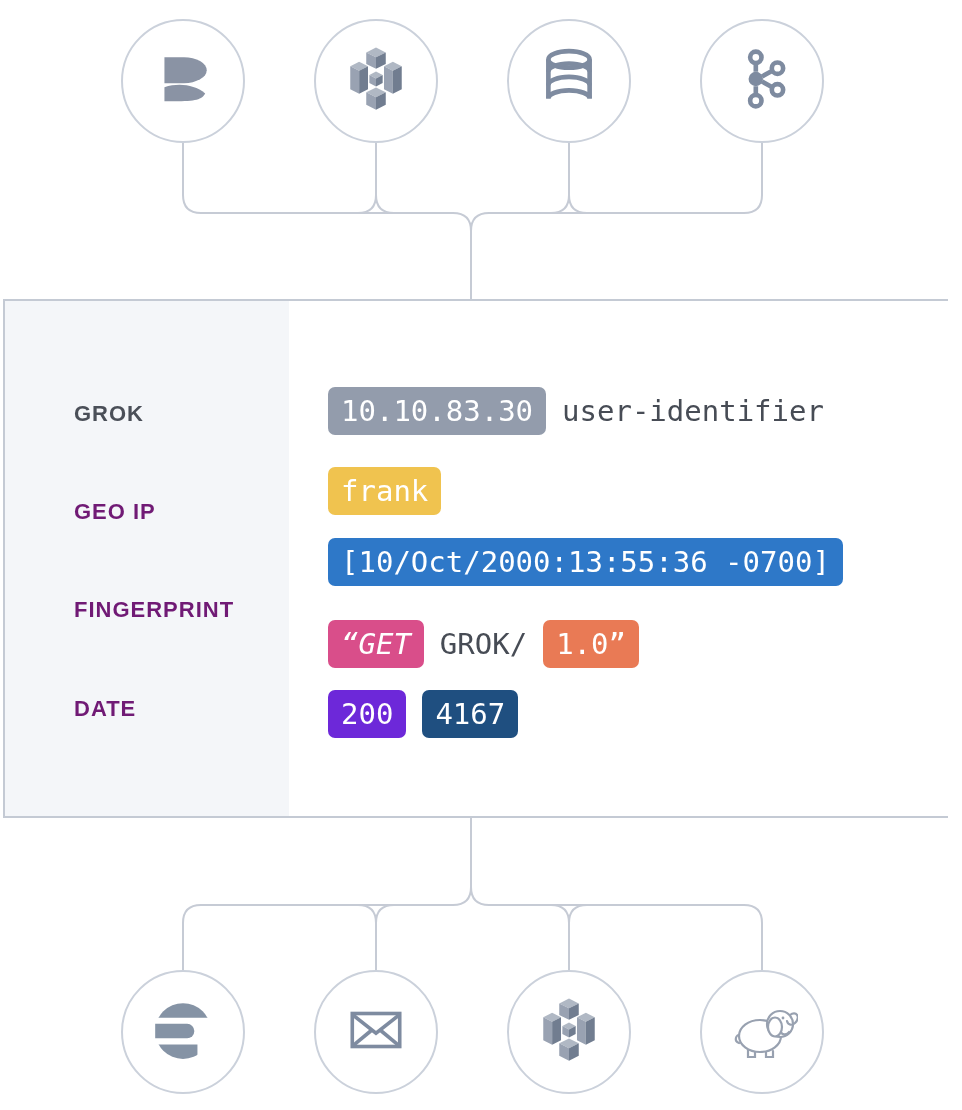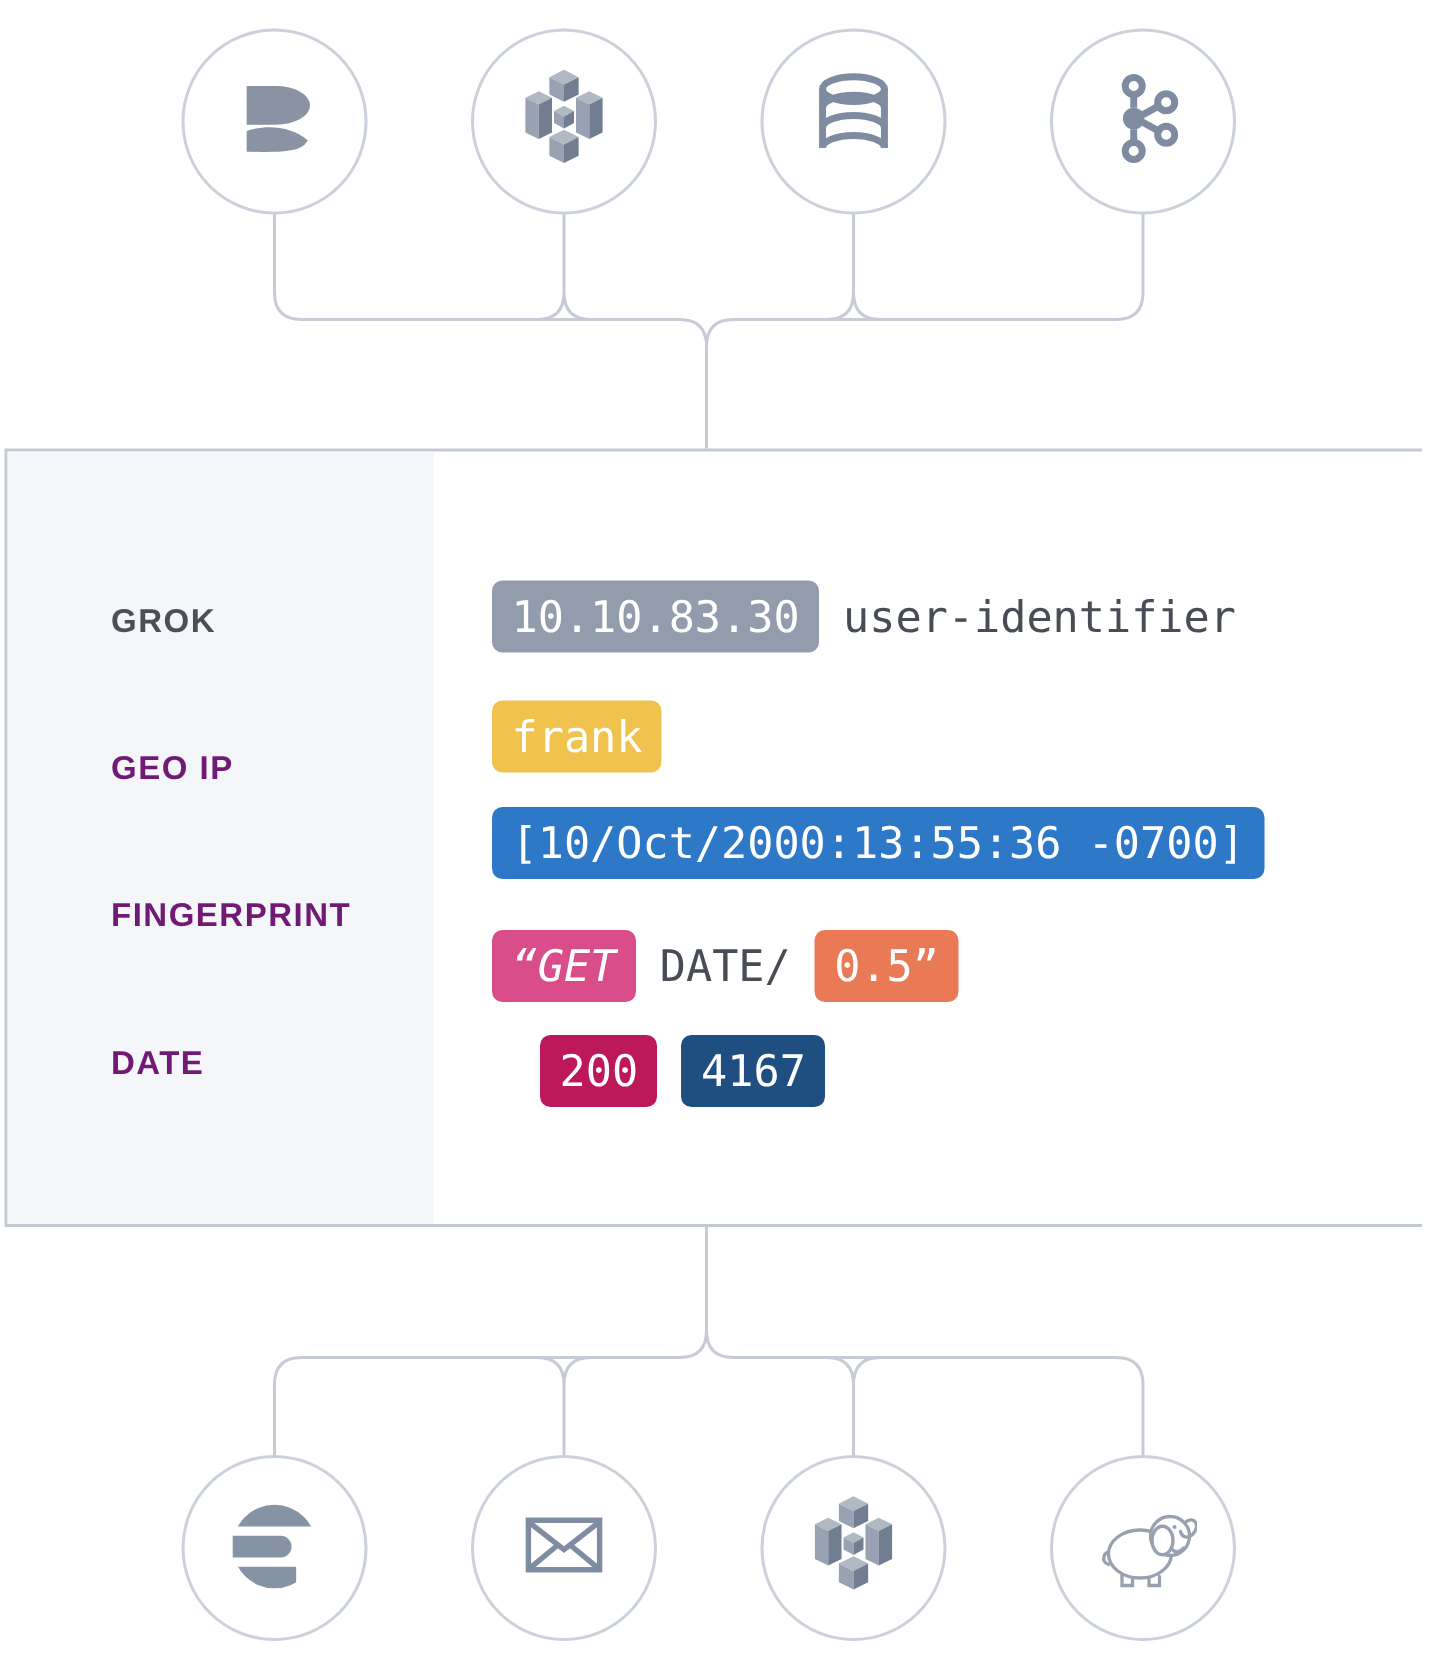--- a/index.html
+++ b/index.html
@@ -119,25 +119,25 @@
           <span class="token plain">user-identifier</span>
         </div>
         <div class="token-row" style="top: 166px;">
           <span class="token badge" style="background: rgb(240, 195, 79);">frank</span>
         </div>
         <div class="token-row" style="top: 237px;">
           <span class="token badge" style="background: rgb(46, 120, 200);">[10/Oct/2000:13:55:36 -0700]</span>
         </div>
         <div class="token-row" style="top: 319px;">
           <span class="token badge" style="background: rgb(217, 78, 138); font-style: italic;">“GET</span>
-          <span class="token plain">DATE/</span>
-          <span class="token badge" style="background: rgb(233, 122, 85);">0.5”</span>
+          <span class="token plain">GROK/</span>
+          <span class="token badge" style="background: rgb(233, 122, 85);">1.0”</span>
         </div>
         <div class="token-row" style="top: 389px;">
-          <span class="token badge" style="background: #be185d; margin-left: 32px;">200</span>
+          <span class="token badge" style="background: #6d28d9;">200</span>
           <span class="token badge" style="background: rgb(31, 79, 128);">4167</span>
         </div>
       </div>
   </div>
 
   <div class="node" style="left:121px;top:970px">
     <span>
       <svg width="66" height="66" viewBox="0 0 64 64">
         <defs>
           <clipPath id="esTop">

